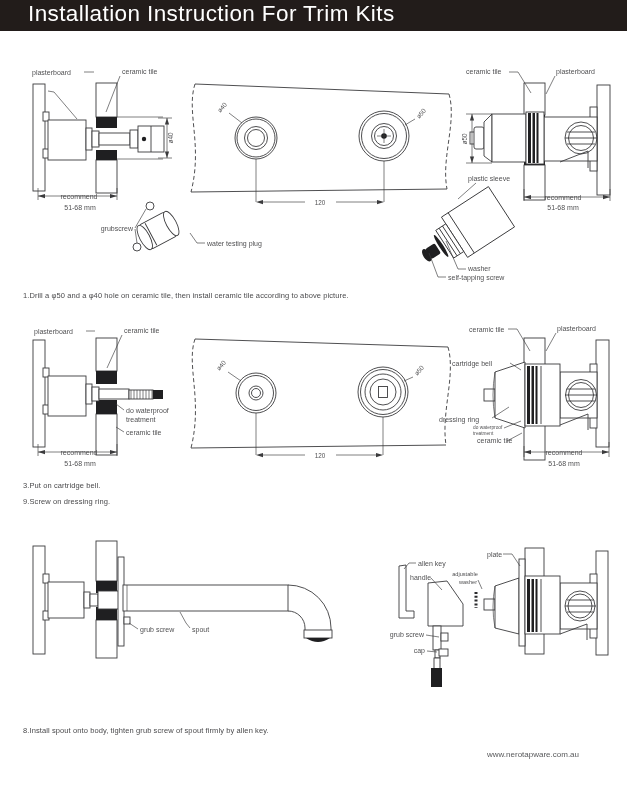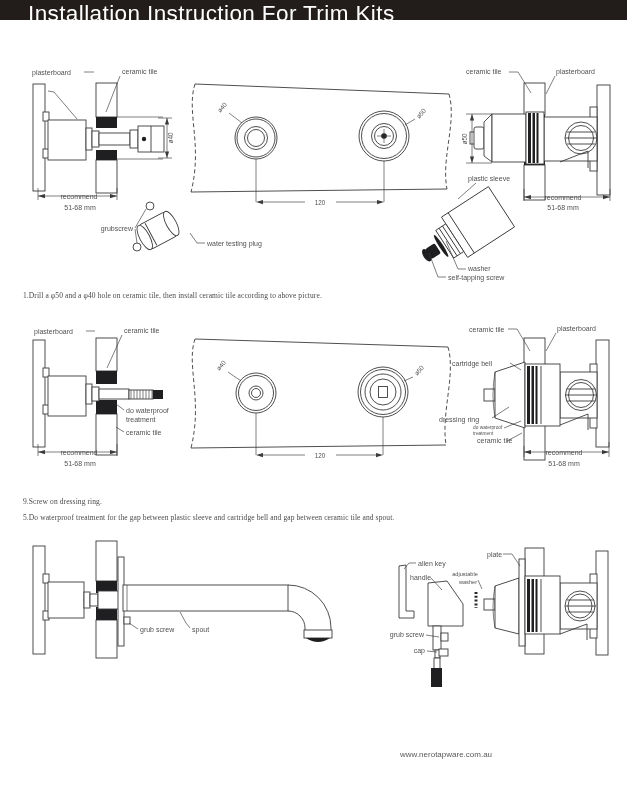--- a/index.html
+++ b/index.html
@@ -1,23 +1,23 @@
 <!DOCTYPE html>
 <html><head>
 <meta charset="utf-8">
 <style>
   html,body{margin:0;padding:0;background:#fff;}
   #page{position:relative;width:627px;height:785px;background:#fff;overflow:hidden;
         font-family:"Liberation Sans",sans-serif;}
-  #titlebar{position:absolute;left:0;top:0;width:627px;height:20px;background:#221c1a;}
+  #titlebar{position:absolute;left:0;top:0;width:627px;height:31px;background:#221c1a;}
   #titlebar .t{position:absolute;left:28px;top:1px;color:#ffffff;font-size:22.5px;
         letter-spacing:0.4px;white-space:nowrap;}
   .step{position:absolute;left:23px;width:595px;font-size:7.5px;color:#4a4a4c;
-        white-space:nowrap;letter-spacing:0.1px;font-family:Liberation Serif, serif;}
-  #footer{position:absolute;left:400px;top:750px;width:160px;
+        white-space:nowrap;letter-spacing:0.1px;}
+  #footer{position:absolute;left:419px;top:750px;width:160px;text-align:right;
         font-size:8px;color:#58595b;}
   svg{position:absolute;left:0;}
   .ln{fill:none;stroke:#3b3b3d;stroke-width:0.9;}
   .lnt{fill:none;stroke:#3b3b3d;stroke-width:0.65;}
   .dash{fill:none;stroke:#3b3b3d;stroke-width:0.9;stroke-dasharray:4 2.6;}
   .fw{fill:#ffffff;stroke:#3b3b3d;stroke-width:0.9;}
   .blk{fill:#1f1f21;stroke:none;}
   .ar{fill:#3b3b3d;stroke:none;}
   text{font-family:"Liberation Sans",sans-serif;}
   .lb{font-size:7px;fill:#515153;}
@@ -304,22 +304,22 @@
       <line class="lnt" x1="524" y1="446" x2="524" y2="457"></line>
       <line class="lnt" x1="609" y1="442" x2="609" y2="457"></line>
       <line class="lnt" x1="524" y1="452" x2="609" y2="452"></line>
       <polygon class="ar" points="524,452 531,450 531,454.3"></polygon>
       <polygon class="ar" points="609,452 602,450 602,454.3"></polygon>
       <text class="lb" text-anchor="middle" x="564" y="454.5">recommend</text>
       <text class="lb" text-anchor="middle" x="564" y="465.5">51-68 mm</text>
     </g>
   </svg>
 
+  <div class="step" style="top:481px">3.Put on cartridge bell.</div>
   <div class="step" style="top:497px">9.Screw on dressing ring.</div>
-  <div class="step" style="top:513px">5.Do waterproof treatment for the gap between plastic sleeve and cartridge bell and gap between ceramic tile and spout.</div>
 
   <svg style="top:538px" width="627" height="152" viewBox="0 538 627 152">
     <defs>
       <pattern id="p3a" width="4" height="4" patternUnits="userSpaceOnUse" patternTransform="rotate(45)">
         <rect width="4" height="4" fill="#fff"></rect>
           <line x1="0" y1="0" x2="0" y2="4" stroke="#4a4a4c" stroke-width="1.1"></line>
       </pattern>
       <pattern id="p3b" width="2.6" height="2.6" patternUnits="userSpaceOnUse" patternTransform="rotate(45)">
         <rect width="2.6" height="2.6" fill="#fff"></rect>
           <line x1="0" y1="0" x2="0" y2="2.6" stroke="#39393b" stroke-width="1.25"></line>
@@ -396,16 +396,17 @@
       <rect class="fw" x="525" y="576" width="35" height="58"></rect>
       <rect class="blk" x="527" y="579" width="3" height="53"></rect>
       <rect class="blk" x="531.5" y="579" width="2.5" height="53"></rect>
       <rect class="blk" x="535.5" y="579" width="2" height="53"></rect>
       <line class="ln" x1="541" y1="579" x2="541" y2="632"></line>
       <text class="lb" x="487" y="557">plate</text>
       <polyline class="lnt" points="503,554 512,554 520,566"></polyline>
     </g>
   </svg>
 
+  <div class="step" style="top:726px">8.Install spout onto body, tighten grub screw of spout firmly by allen key.</div>
 
   <div id="footer">www.nerotapware.com.au</div>
 
 </div>
 
 </body></html>

